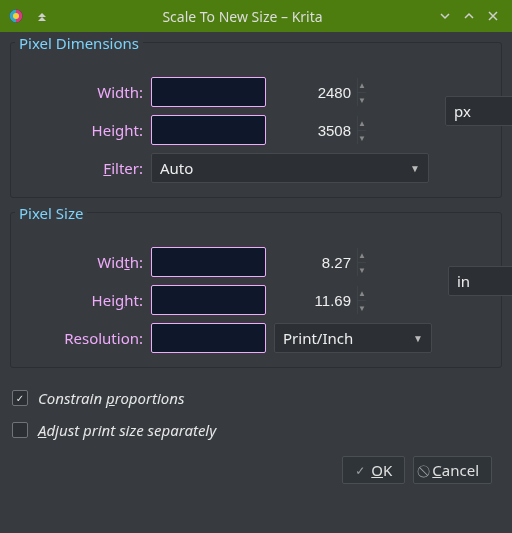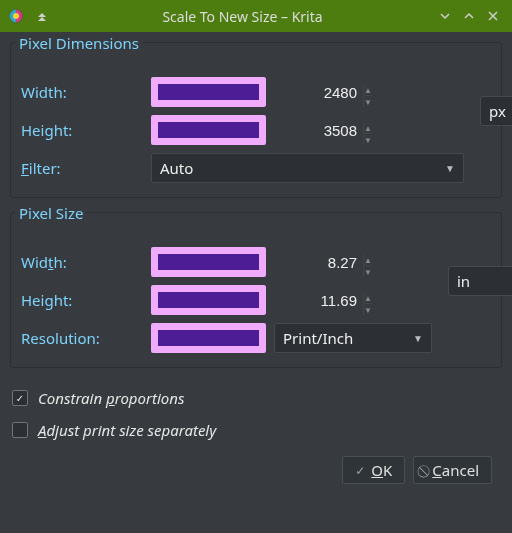--- a/index.html
+++ b/index.html
@@ -25,43 +25,43 @@
 .group-title {
   position: relative; top: -20px; left: -6px;
   background: #373b3f; display: inline-block;
   padding: 0 4px; color: #7dd3fc; font-size: 15px;
   margin-bottom: -14px;
 }
 .group-inner { display: flex; align-items: flex-start; }
 .field-col { flex: 0 0 auto; }
 .row { display: flex; align-items: center; height: 38px; }
 .lab {
-  width: 130px; padding-right: 8px;
-  color: #7dd3fc; font-size: 15px;
+  width: 130px; text-align: right; padding-right: 8px;
+  color: #f0abfc; font-size: 15px;
 }
 .spin {
   width: 115px; height: 30px; display: flex;
-  background: #4c1d95; border: 7px solid #f0abfc; border-radius: 2px;
+  background: #0f172a; border: 1px solid #f0abfc; border-radius: 2px;
 }
 .spin input {
   flex: 1; background: transparent; border: none; color: #eee;
   text-align: right; padding-right: 6px; font-size: 15px; outline: none;
 }
 .spin .spbtns { width: 15px; display: flex; flex-direction: column; }
 .spin .spbtns div {
   flex: 1; display: flex; align-items: center; justify-content: center;
   color: #888; font-size: 8px; border-left: 1px solid #3f4448;
 }
 .spin .spbtns div:first-child { border-bottom: 1px solid #3f4448; }
 .combo {
   height: 30px; width: 158px; display: flex; align-items: center;
   background: #2c3034; border: 1px solid #45494e; border-radius: 2px;
   padding: 0 8px; margin-left: 8px; justify-content: space-between;
 }
-.combo.wide { width: 313px; }
+.combo.wide { width: 278px; }
 .combo .cv { color: #eee; font-size: 15px; }
 .combo .cd { color: #bbb; font-size: 10px; }
 .checkrow { display: flex; align-items: center; padding: 6px 0 6px 2px; }
 .checkbox {
   width: 16px; height: 16px; border: 1px solid #6f7479;
   background: #2c3034; border-radius: 2px; margin-right: 10px;
   display: flex; align-items: center; justify-content: center;
   color: #e8e8e8; font-size: 10px;
 }
 .checkrow .ct { font-size: 15px; color: #e6e6e6; font-style: italic; }

